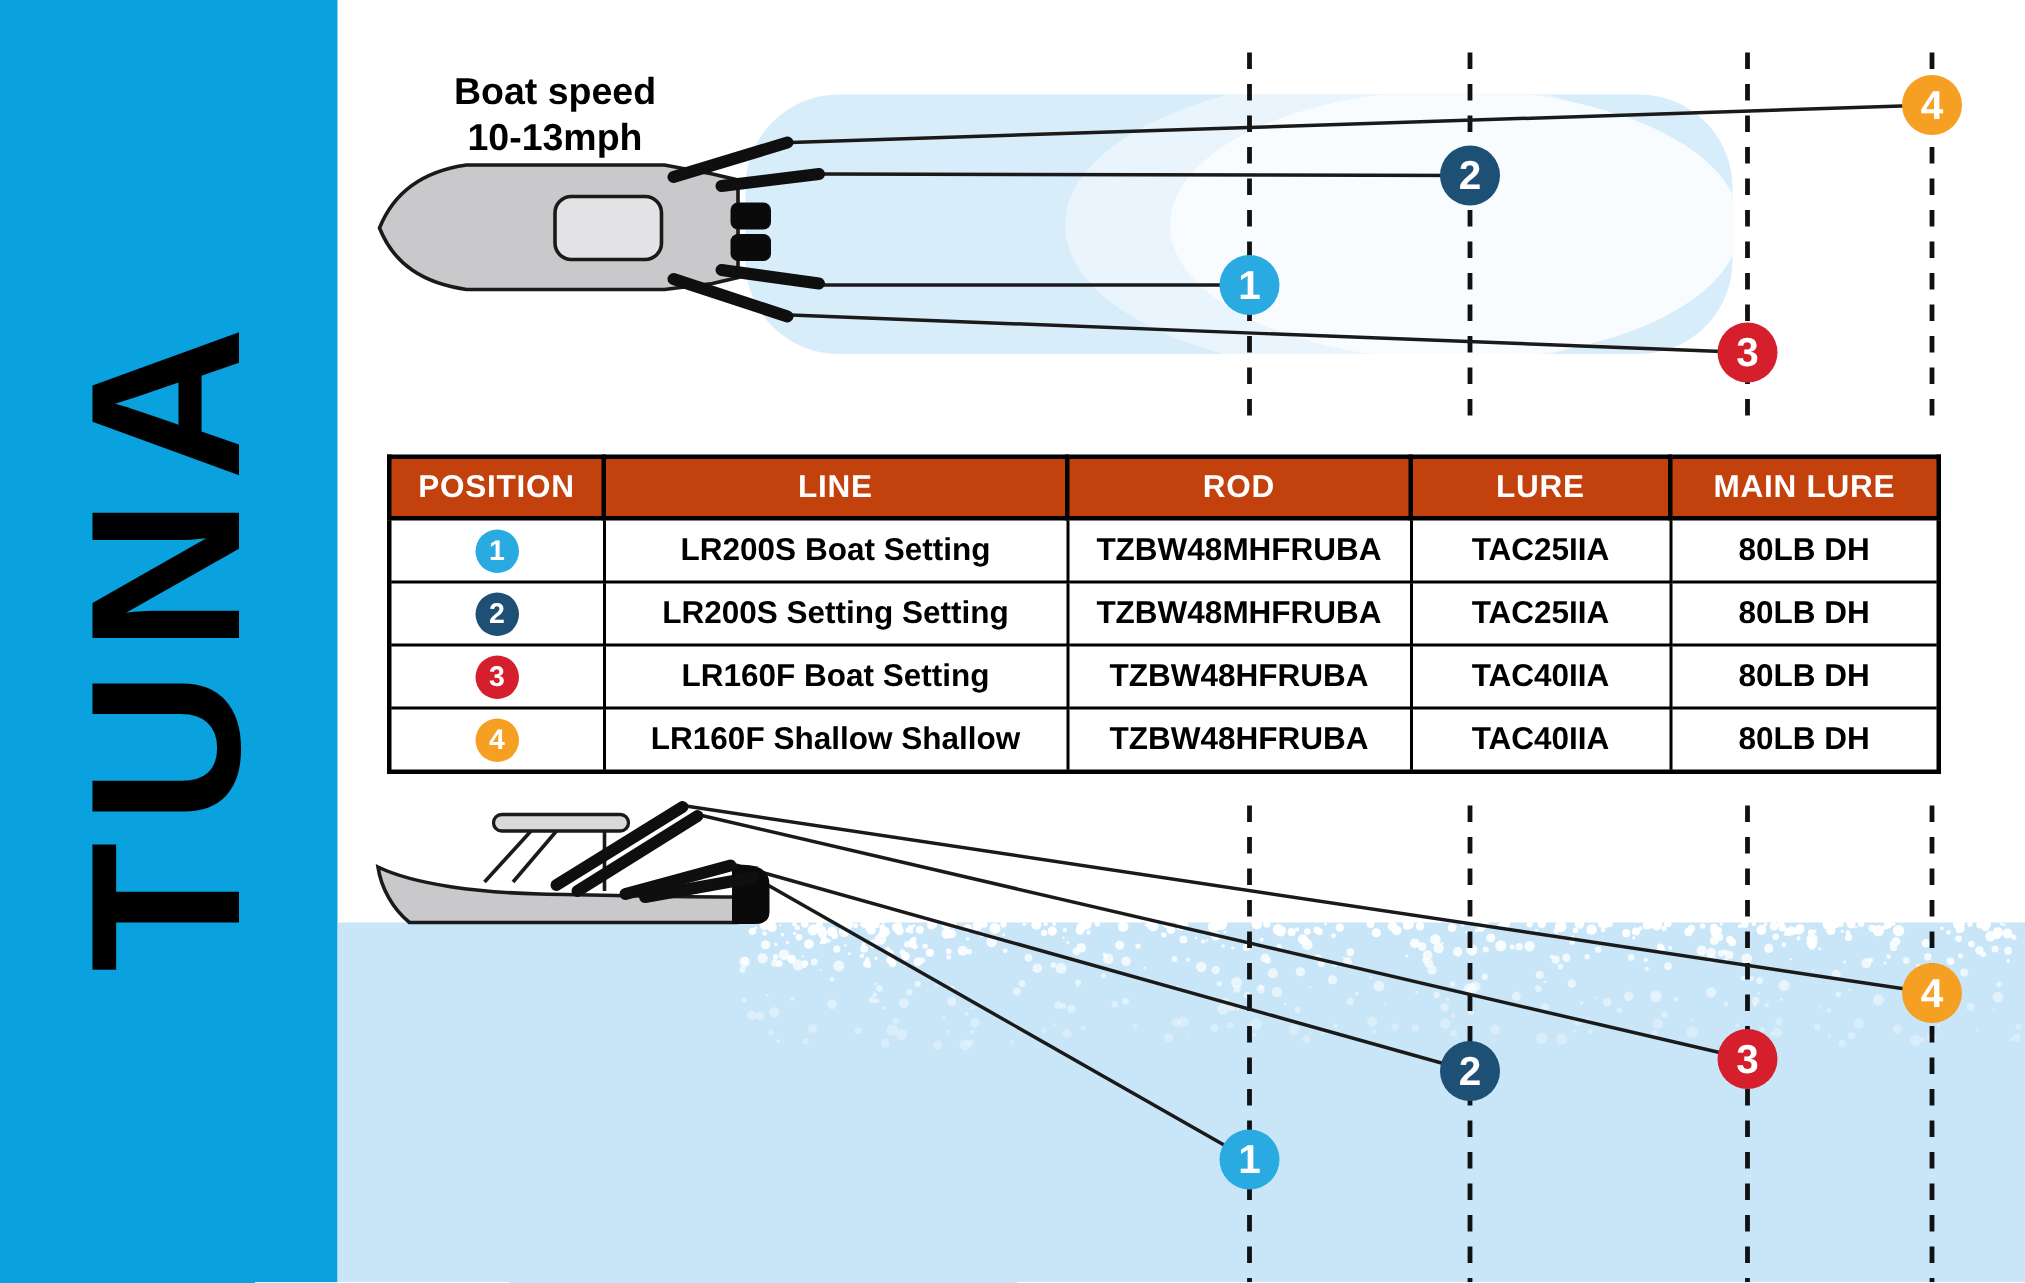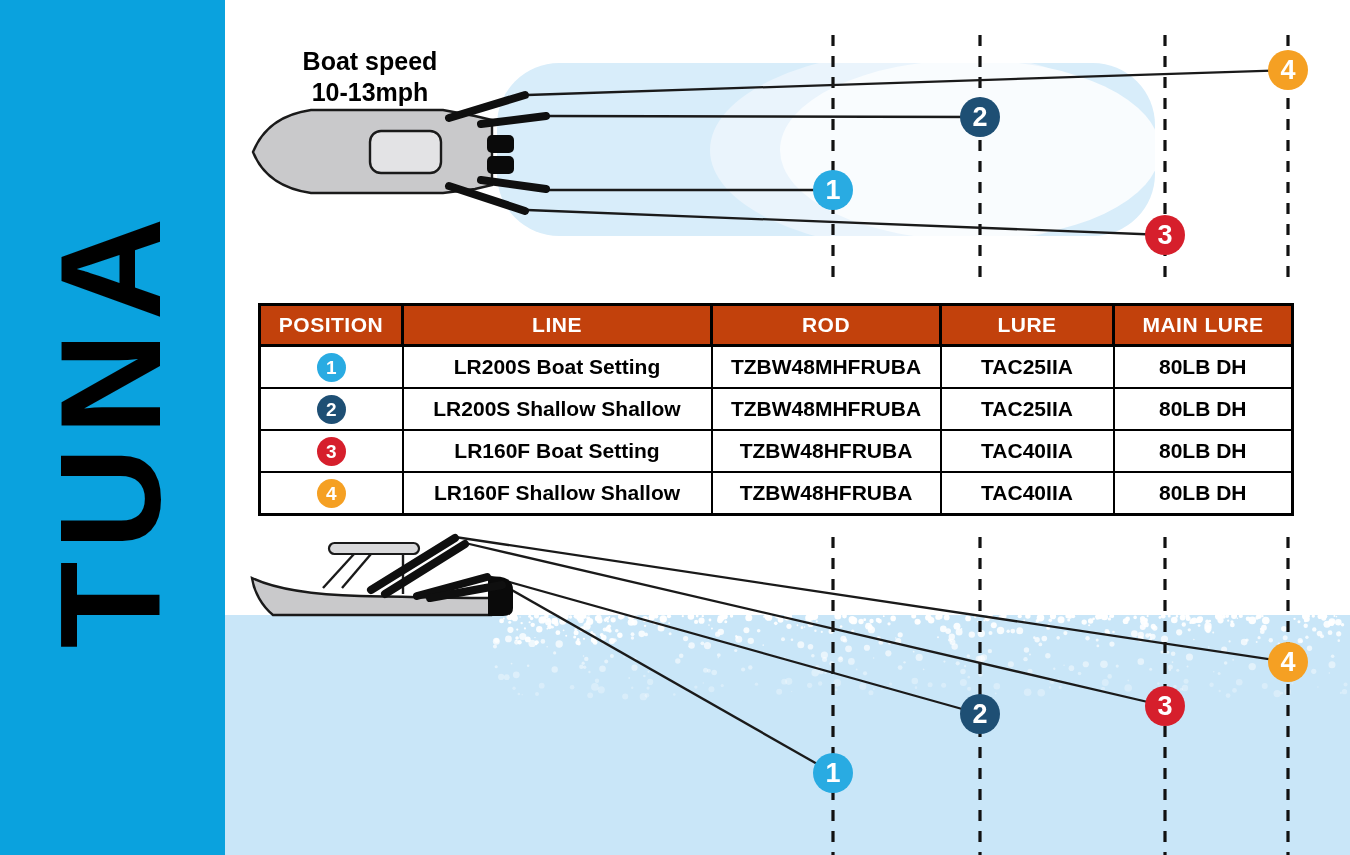--- a/index.html
+++ b/index.html
@@ -739,21 +739,21 @@
     <tbody id="tableBody">
         <tr>
           <td><span class="pos-circle" style="background: rgb(41, 171, 226);">1</span></td>
           <td>LR200S Boat Setting</td>
           <td>TZBW48MHFRUBA</td>
           <td>TAC25IIA</td>
           <td>80LB DH</td>
         </tr>
         <tr>
           <td><span class="pos-circle" style="background: rgb(30, 79, 116);">2</span></td>
-          <td>LR200S Shallow Shallow</td>
+          <td>LR200S Setting Setting</td>
           <td>TZBW48MHFRUBA</td>
           <td>TAC25IIA</td>
           <td>80LB DH</td>
         </tr>
         <tr>
           <td><span class="pos-circle" style="background: rgb(214, 31, 44);">3</span></td>
           <td>LR160F Boat Setting</td>
           <td>TZBW48HFRUBA</td>
           <td>TAC40IIA</td>
           <td>80LB DH</td>

